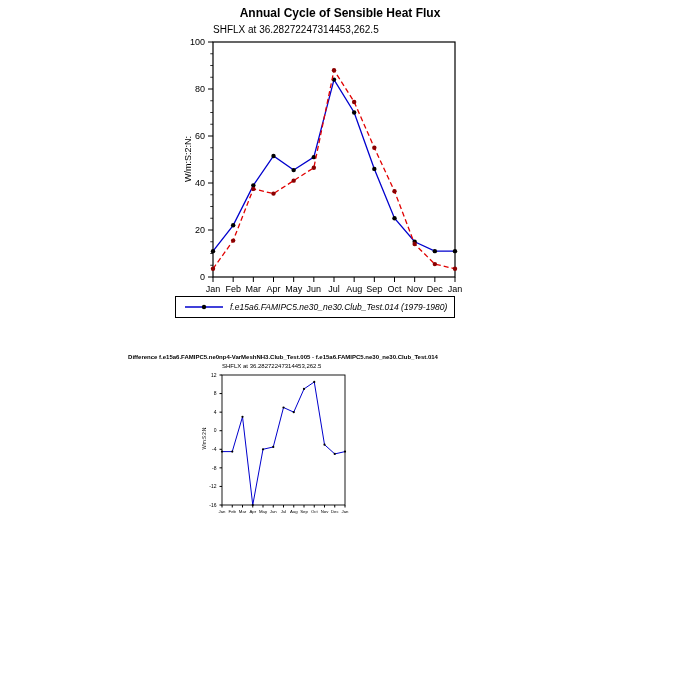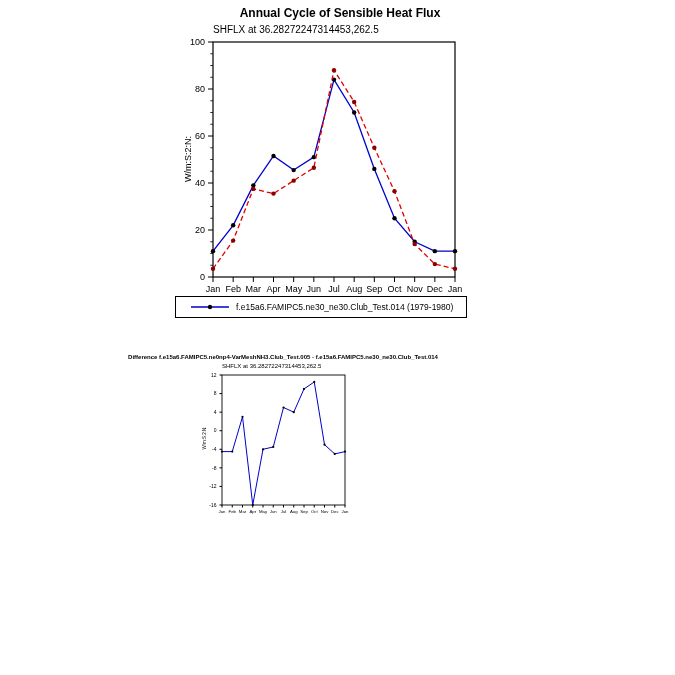--- a/index.html
+++ b/index.html
@@ -4,21 +4,21 @@
 <style>
   * { margin:0; padding:0; box-sizing:border-box; }
   html, body { background:#ffffff; }
   body { font-family:"Liberation Sans", sans-serif; color:#000; }
   #canvas { position:relative; width:675px; height:675px; background:#ffffff; overflow:hidden; }
   .abs { position:absolute; }
   #main-title { left:40px; top:6px; width:600px; text-align:center; font-size:12px; font-weight:bold; }
   #main-subtitle { left:213px; top:24px; font-size:10px; }
   #main-chart { left:170px; top:36px; }
   #main-ylabel { left:188px; top:159px; transform:translate(-50%,-50%) rotate(-90deg); font-size:9px; white-space:nowrap; }
-  #legend { left:175px; top:296px; border:1px solid #000; background:#fff; padding:4px 13px; display:inline-flex; flex-direction:column; gap:4px; }
+  #legend { left:175px; top:296px; border:1px solid #000; background:#fff; padding:4px 7px; display:inline-flex; flex-direction:column; gap:4px;font-style:italic; }
   .legend-row { display:flex; align-items:center; gap:5px; }
   .legend-label { font-size:8.5px; white-space:nowrap; }
   #diff-title { left:113px; top:354px; width:340px; text-align:center; font-size:6px; font-weight:bold; }
   #diff-subtitle { left:222px; top:363px; font-size:6px; }
   #diff-chart { left:195px; top:371px; }
   #diff-ylabel { left:204px; top:438px; transform:translate(-50%,-50%) rotate(-90deg); font-size:4.5px; white-space:nowrap; }
   svg text { font-family:"Liberation Sans", sans-serif; fill:#000; }
 </style>
 </head>
 <body>

